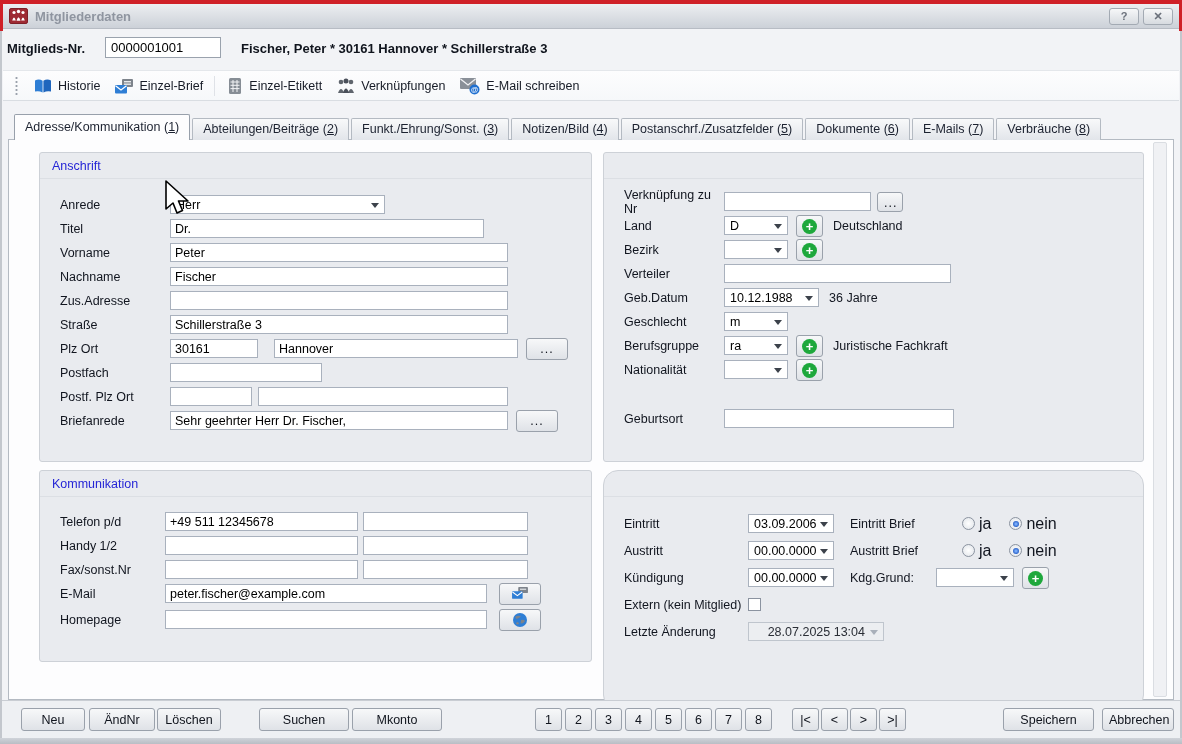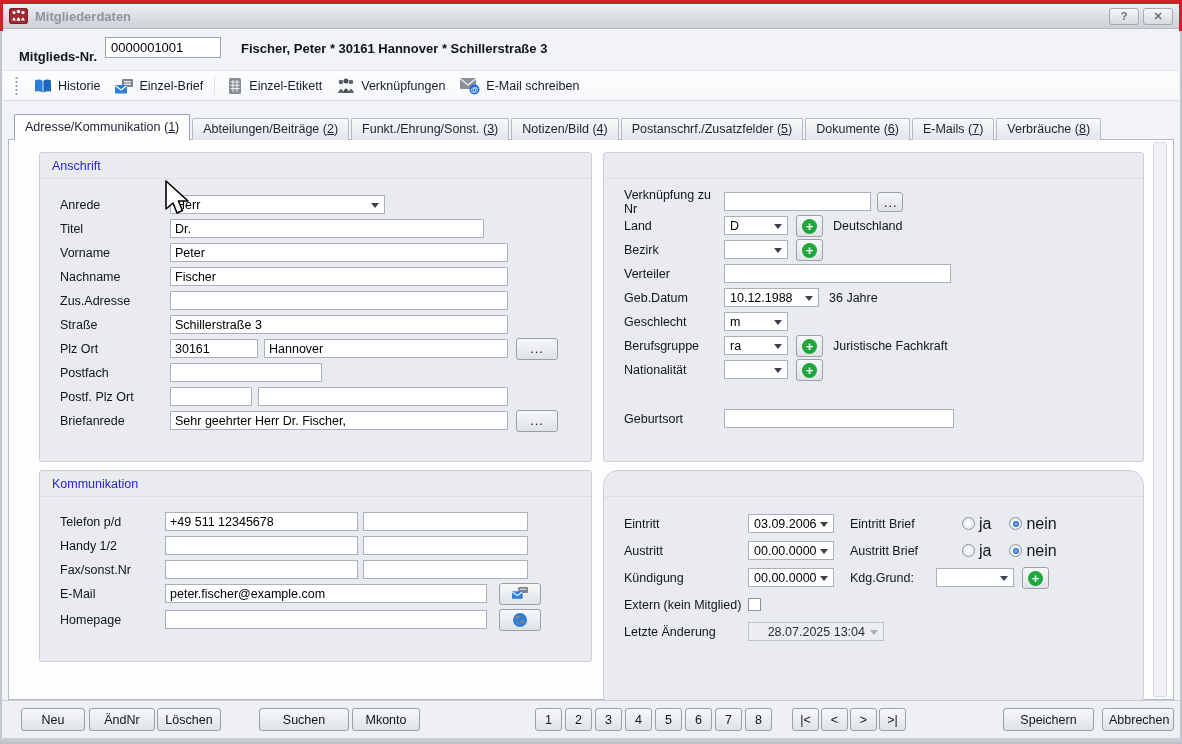--- a/index.html
+++ b/index.html
@@ -27,21 +27,21 @@
   .winbtns { margin-left:auto; display:flex; gap:4px; }
   .winbtn {
     width:30px; height:17px; border:1px solid #a3aab3; border-radius:3px;
     background:linear-gradient(#f6f7f8,#d7dbe0); color:#6b717b; font-weight:bold;
     font-size:11px; line-height:15px; text-align:center; cursor:default;
     font-family:"Liberation Sans",sans-serif;
   }
 
   
   .memberbar { position:absolute; left:3px; top:30px; width:1176px; height:38px; }
-  .member-label { position:absolute; left:16px; top:11px; font-size:13px; font-weight:bold; color:#10141d;margin-top:8px; }
+  .member-label { position:absolute; left:4px; top:11px; font-size:13px; font-weight:bold; color:#10141d; }
   .member-input {
     position:absolute; left:102px; top:7px; width:116px; height:21px;
     border:1px solid #9aa2ad; background:#fff; font:13px "Liberation Sans",sans-serif; padding:0 5px;
   }
   .member-summary { position:absolute; left:238px; top:11px; font-size:13px; font-weight:bold; color:#10141d; }
 
   
   .toolbar {
     position:absolute; left:3px; top:70px; width:1176px; height:31px;
     background:linear-gradient(#fdfdfe,#f6f8fa); border-top:1px solid #e4e7eb; border-bottom:1px solid #d9dde2;
@@ -272,21 +272,21 @@
           <span class="lbl lblw110">Zus.Adresse</span>
           <input class="inp" style="width: 338px;" readonly="" value="">
         </div>
         <div class="row">
           <span class="lbl lblw110">Straße</span>
           <input class="inp" style="width: 338px;" readonly="" value="Schillerstraße 3">
         </div>
         <div class="row">
           <span class="lbl lblw110">Plz Ort</span>
           <input class="inp" style="width: 88px;" readonly="" value="30161">
-          <input class="inp" style="width: 244px; margin-left: 6px;" readonly="" value="Hannover">
+          <input class="inp" style="width: 244px; margin-left: 16px;" readonly="" value="Hannover">
           <button class="btn dots" style="margin-left:8px;">...</button>
         </div>
         <div class="row">
           <span class="lbl lblw110">Postfach</span>
           <input class="inp" style="width: 152px;" readonly="" value="">
         </div>
         <div class="row">
           <span class="lbl lblw110">Postf. Plz Ort</span>
           <input class="inp" style="width: 82px;" readonly="" value="">
           <input class="inp" style="width: 250px; margin-left: 6px;" readonly="" value="">
@@ -464,21 +464,21 @@
         </div>
       </div>
     </div>
   </div>
 
   <div class="footer">
     <button class="btn fbtn" style="left:19px; width:64px;">Neu</button>
     <button class="btn fbtn" style="left:87px; width:66px;">ÄndNr</button>
     <button class="btn fbtn" style="left:155px; width:64px;">Löschen</button>
     <button class="btn fbtn" style="left:257px; width:90px;">Suchen</button>
-    <button class="btn fbtn" style="left:350px; width:68px;">Mkonto</button>
+    <button class="btn fbtn" style="left:350px; width:90px;">Mkonto</button>
     <button class="btn fbtn numbtn" style="left:533px;">1</button>
     <button class="btn fbtn numbtn" style="left:563px;">2</button>
     <button class="btn fbtn numbtn" style="left:593px;">3</button>
     <button class="btn fbtn numbtn" style="left:623px;">4</button>
     <button class="btn fbtn numbtn" style="left:653px;">5</button>
     <button class="btn fbtn numbtn" style="left:683px;">6</button>
     <button class="btn fbtn numbtn" style="left:713px;">7</button>
     <button class="btn fbtn numbtn" style="left:743px;">8</button>
     <button class="btn fbtn numbtn" style="left:790px;">|&lt;</button>
     <button class="btn fbtn numbtn" style="left:819px;">&lt;</button>

